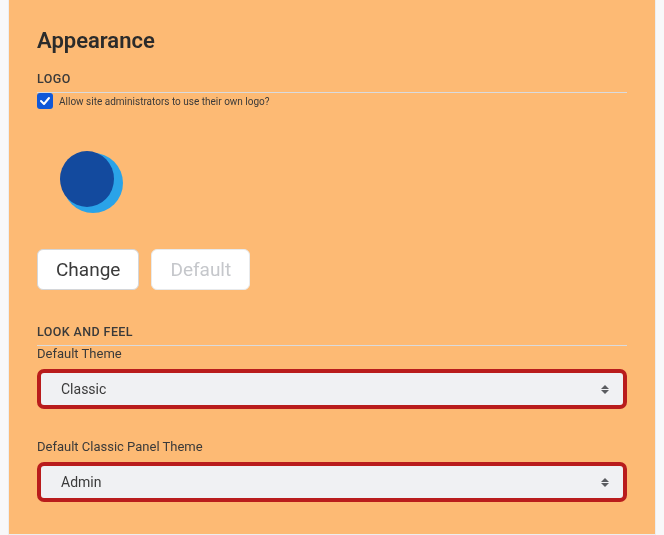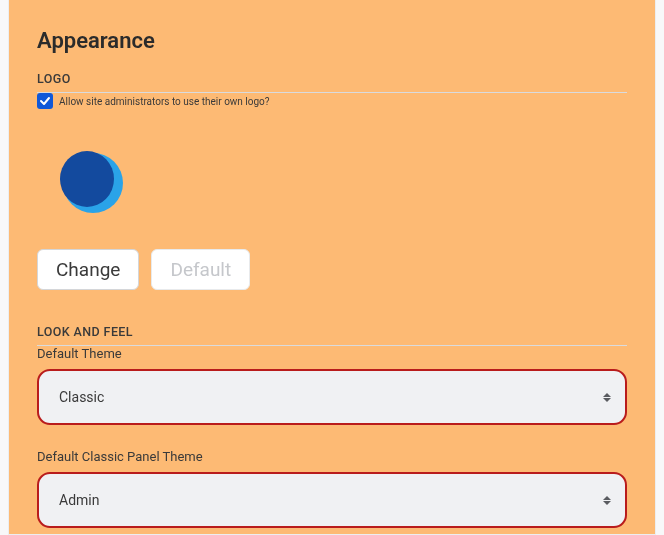--- a/index.html
+++ b/index.html
@@ -74,34 +74,34 @@
     border-radius: 6px;
     cursor: pointer;
     font-family: inherit;
   }
   .btn.disabled {
     color: #c5c7cb;
     border-color: #e8eaec;
     cursor: default;
   }
   .field {
-    margin-bottom: 24px;
+    margin-bottom: 30px;
   }
   .field-label {
     font-size: 13px;
     color: #3a3a3a;
     margin-bottom: 8px;
     display: block;
   }
   .select {
     width: 100%;
-    height: 56px;
+    height: 40px;
     background: #f0f1f3;
-    border: 2px solid #b91c1c;
-    border-radius: 13px;
+    border: 4px solid #b91c1c;
+    border-radius: 7px;
     display: flex;
     align-items: center;
     justify-content: space-between;
     padding: 0 14px 0 20px;
     cursor: pointer;
   }
   .select-value {
     font-size: 14px;
     color: #3a3a3a;
   }

